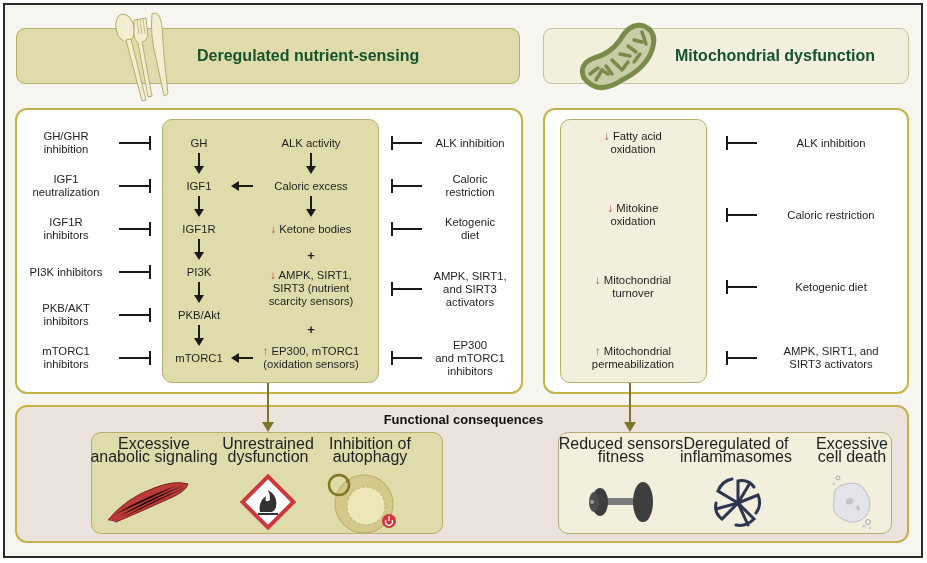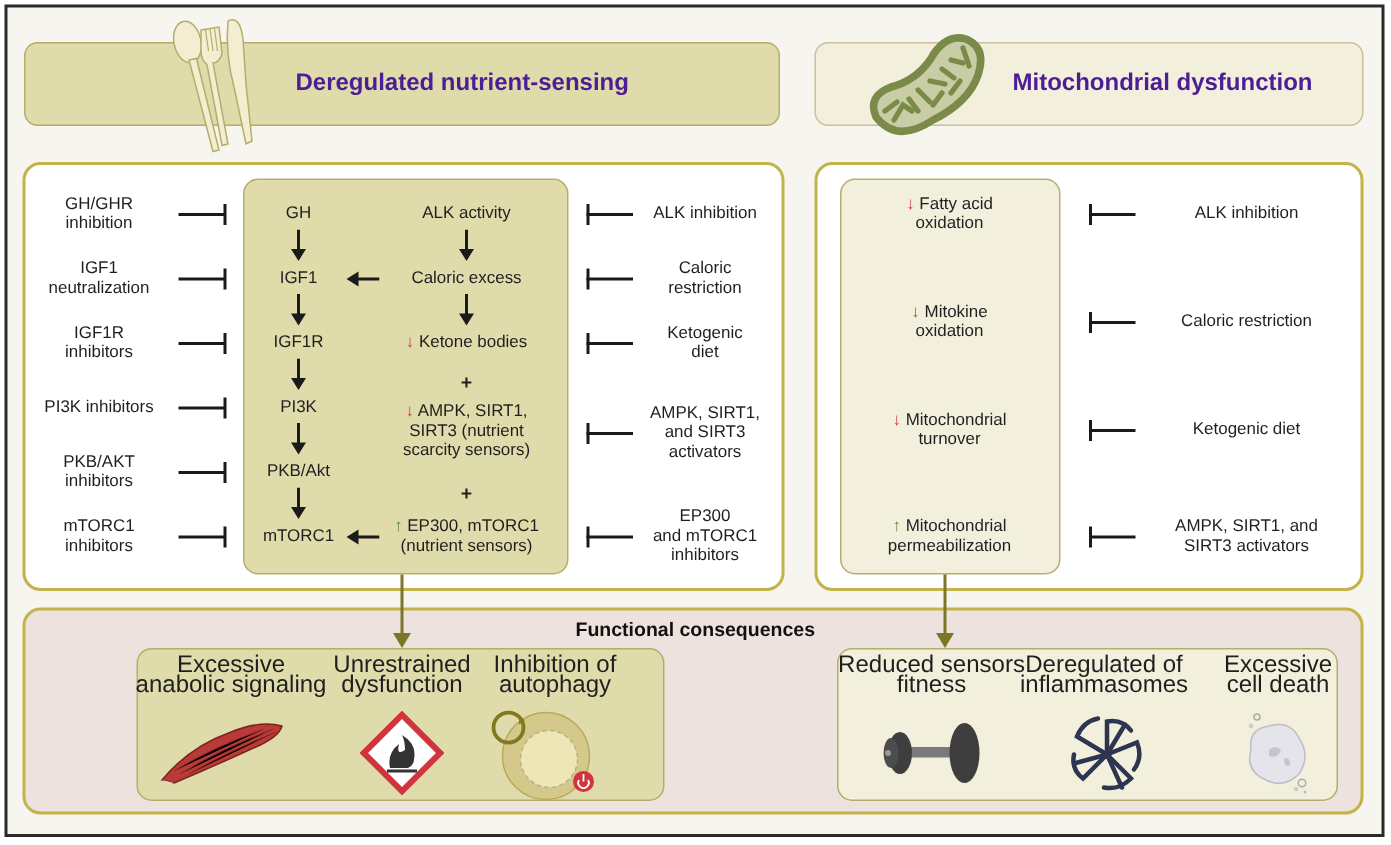--- a/index.html
+++ b/index.html
@@ -1,20 +1,20 @@
 <!DOCTYPE html>
 <html><head>
 <meta charset="utf-8">
 <style>
   * { box-sizing: border-box; margin: 0; padding: 0; }
   html, body { width: 927px; height: 563px; overflow: hidden; background: #ffffff; }
   body { font-family: "Liberation Sans", "DejaVu Sans", sans-serif; color: #1a1a1a; position: relative; }
   .frame { position: absolute; left: 3px; top: 3px; width: 920px; height: 555px; border: 2px solid #2a2a2a; background: #f6f5ef; }
   .abs { position: absolute; }
-  .banner { position: absolute; border-radius: 9px; display: flex; align-items: center; font-weight: bold; font-size: 16px; color: #4c1d95; }
+  .banner { position: absolute; border-radius: 9px; display: flex; align-items: center; font-weight: bold; font-size: 16px; color: #14532d; }
   .banner.left { left: 16px; top: 28px; width: 504px; height: 56px; background: #e0dbaa; border: 1px solid #b6ad6a; padding-left: 180px; }
   .banner.right { left: 543px; top: 28px; width: 366px; height: 56px; background: #f2efdc; border: 1px solid #c9c19a; padding-left: 131px; }
   .panel { position: absolute; background: #ffffff; border: 2px solid #c4b24a; border-radius: 12px; }
   .panel.left { left: 15px; top: 108px; width: 508px; height: 286px; }
   .panel.right { left: 543px; top: 108px; width: 366px; height: 286px; }
   .pathbox { position: absolute; border: 1px solid #b7ad6c; border-radius: 10px; }
   .pathbox.left { left: 162px; top: 119px; width: 217px; height: 264px; background: #e0dbaa; }
   .pathbox.right { left: 560px; top: 119px; width: 147px; height: 264px; background: #f2efdc; }
   .txt { position: absolute; font-size: 11.3px; line-height: 13px; text-align: center; color: #1f1f1f; white-space: nowrap; transform: translate(-50%, -50%); }
   .inh { position: absolute; height: 14px; }
@@ -144,21 +144,21 @@
   </svg>
 <svg class="arr" style="left:231px;top:352px" width="22" height="12">
     <line x1="4" y1="6" x2="22" y2="6" stroke="#1a1a1a" stroke-width="2"></line>
     <path d="M0 6 L8 1 L8 11 Z" fill="#1a1a1a"></path>
   </svg>
 
 <div class="txt" style="left:311px;top:143px"><span>ALK activity</span></div>
 <div class="txt" style="left:311px;top:186px"><span>Caloric excess</span></div>
 <div class="txt" style="left:311px;top:229px"><span class="red">↓</span> <span>Ketone bodies</span></div>
 <div class="txt" style="left:311px;top:288px"><span class="red">↓</span> <span>AMPK, SIRT1,</span><br><span>SIRT3 (nutrient</span><br><span>scarcity sensors)</span></div>
-<div class="txt" style="left:311px;top:358px"><span class="green">↑</span> <span>EP300, mTORC1</span><br><span>(nutrient sensors)</span></div>
+<div class="txt" style="left:311px;top:358px"><span class="green">↑</span> <span>EP300, mTORC1</span><br><span>(oxidation sensors)</span></div>
 
 <svg class="arr" style="left:305px;top:153px" width="12" height="22">
     <line x1="6" y1="0" x2="6" y2="18" stroke="#1a1a1a" stroke-width="2"></line>
     <path d="M1 13 L6 21 L11 13 Z" fill="#1a1a1a"></path>
   </svg>
 <svg class="arr" style="left:305px;top:196px" width="12" height="22">
     <line x1="6" y1="0" x2="6" y2="18" stroke="#1a1a1a" stroke-width="2"></line>
     <path d="M1 13 L6 21 L11 13 Z" fill="#1a1a1a"></path>
   </svg>
 <div class="txt" style="left:311px;top:255px;font-weight:bold;font-size:13px">+</div>

